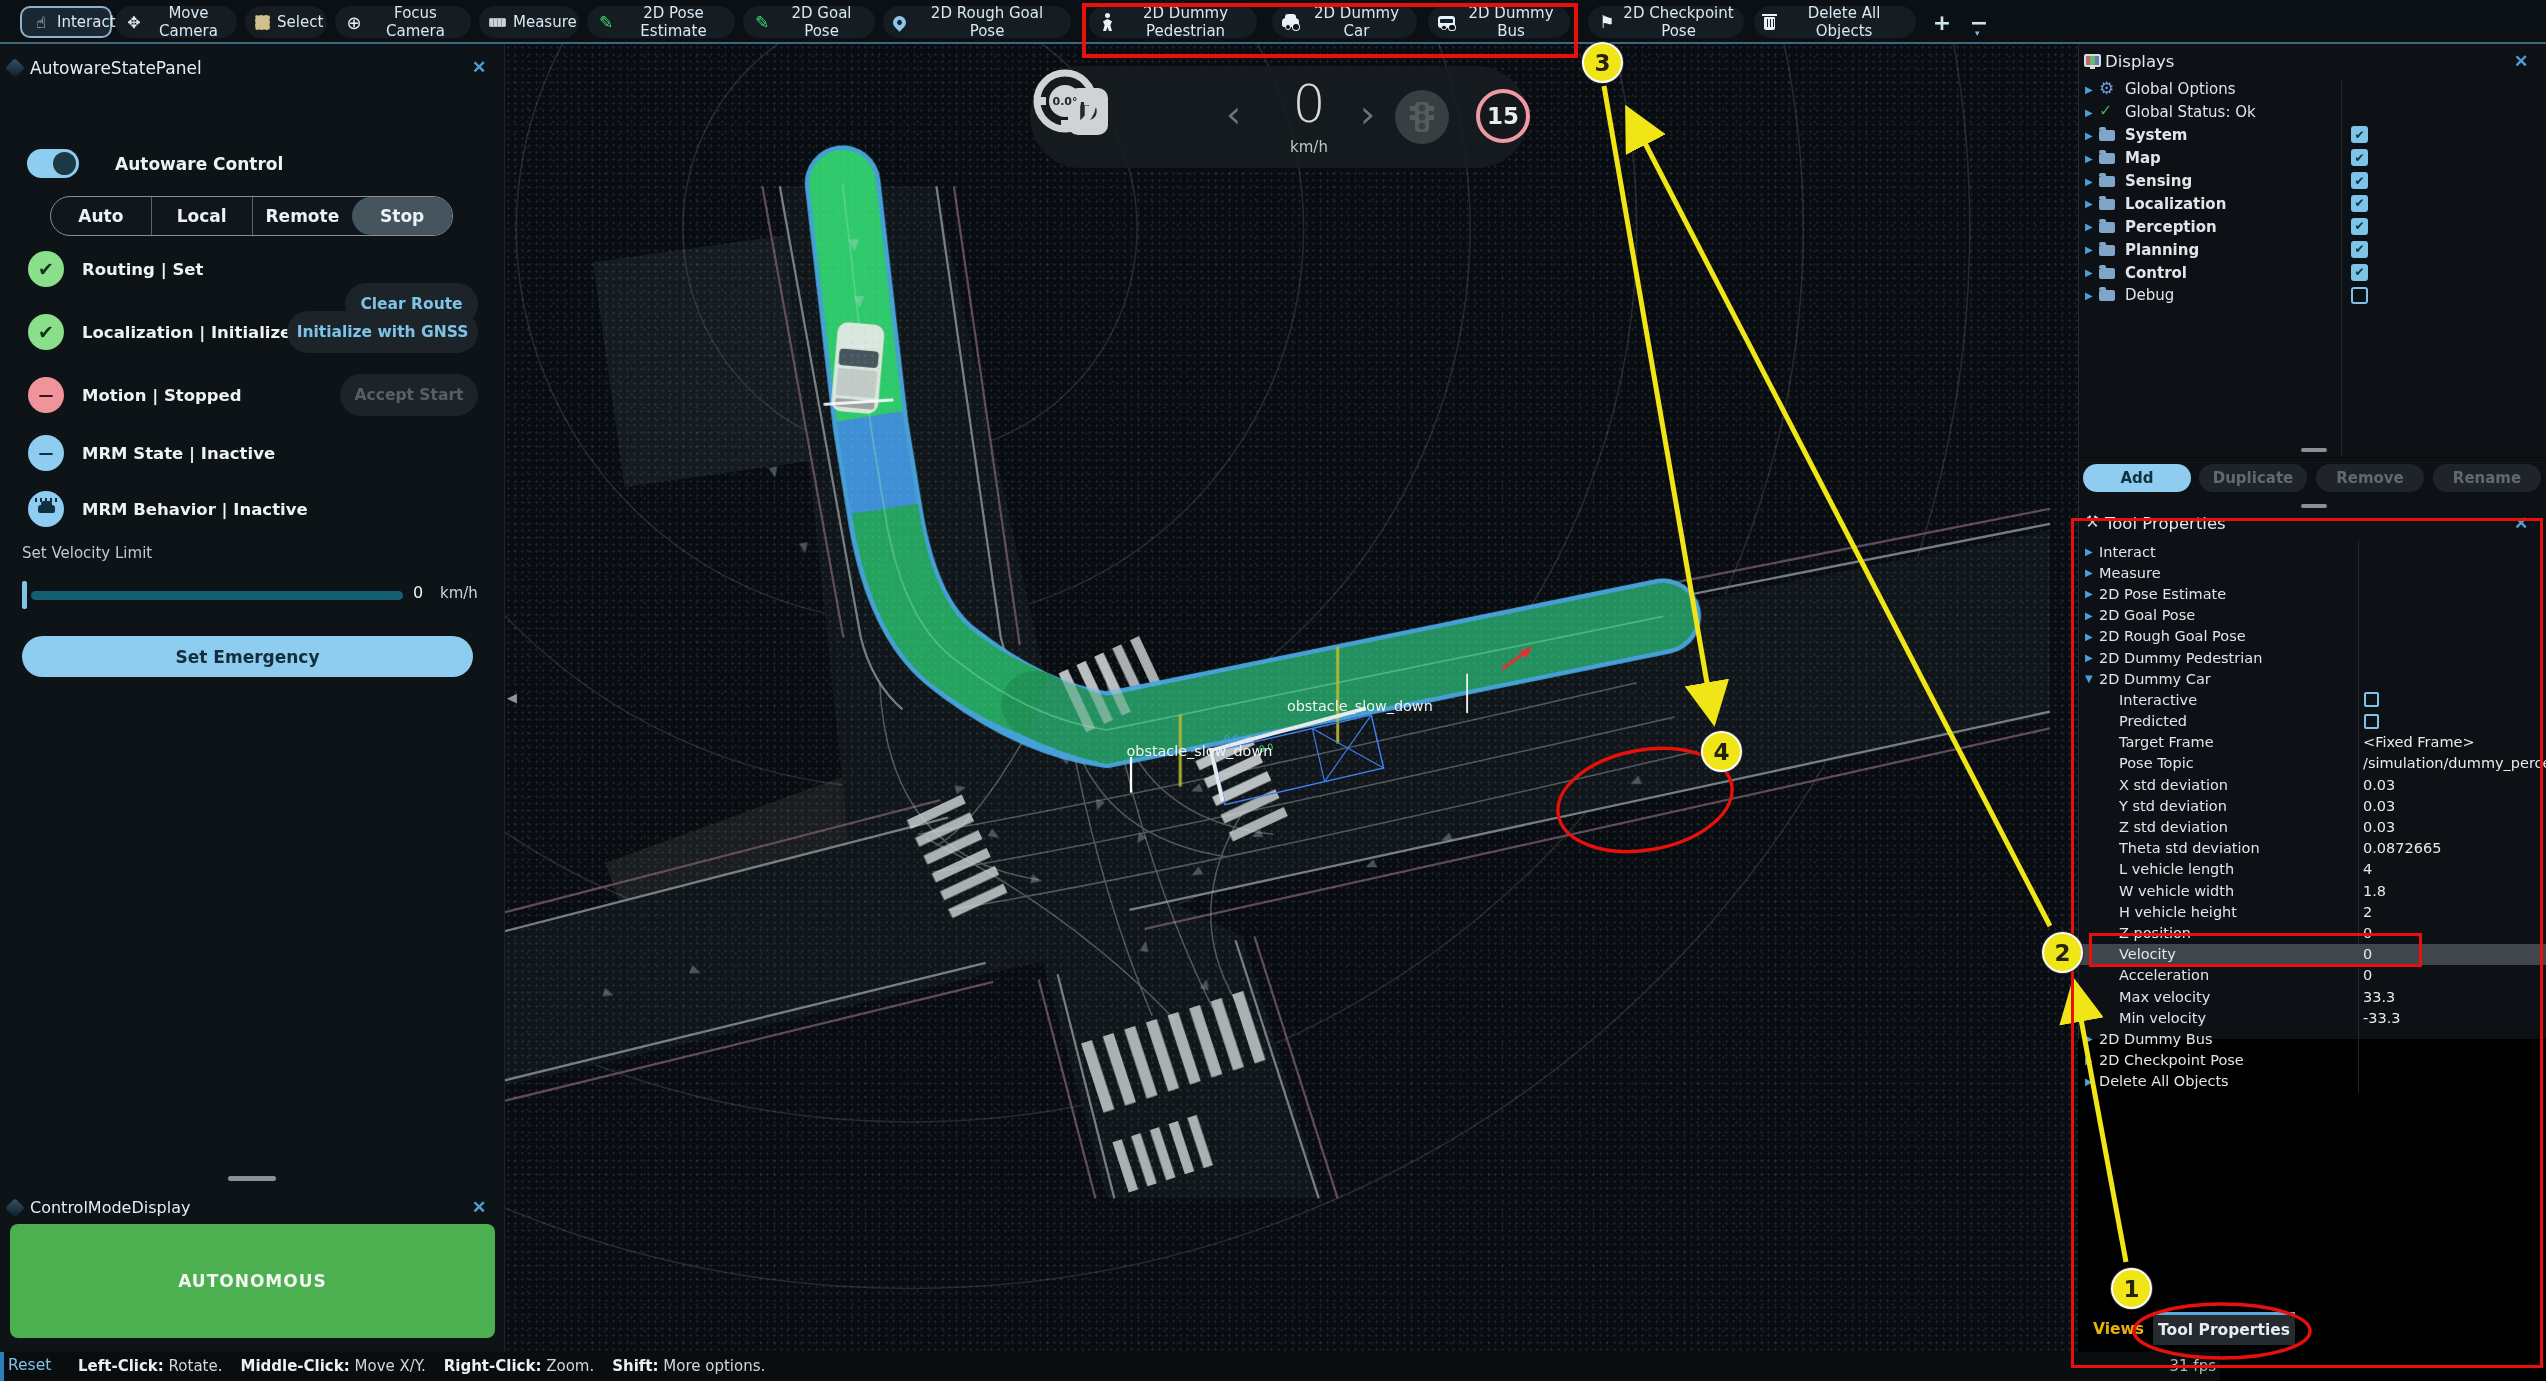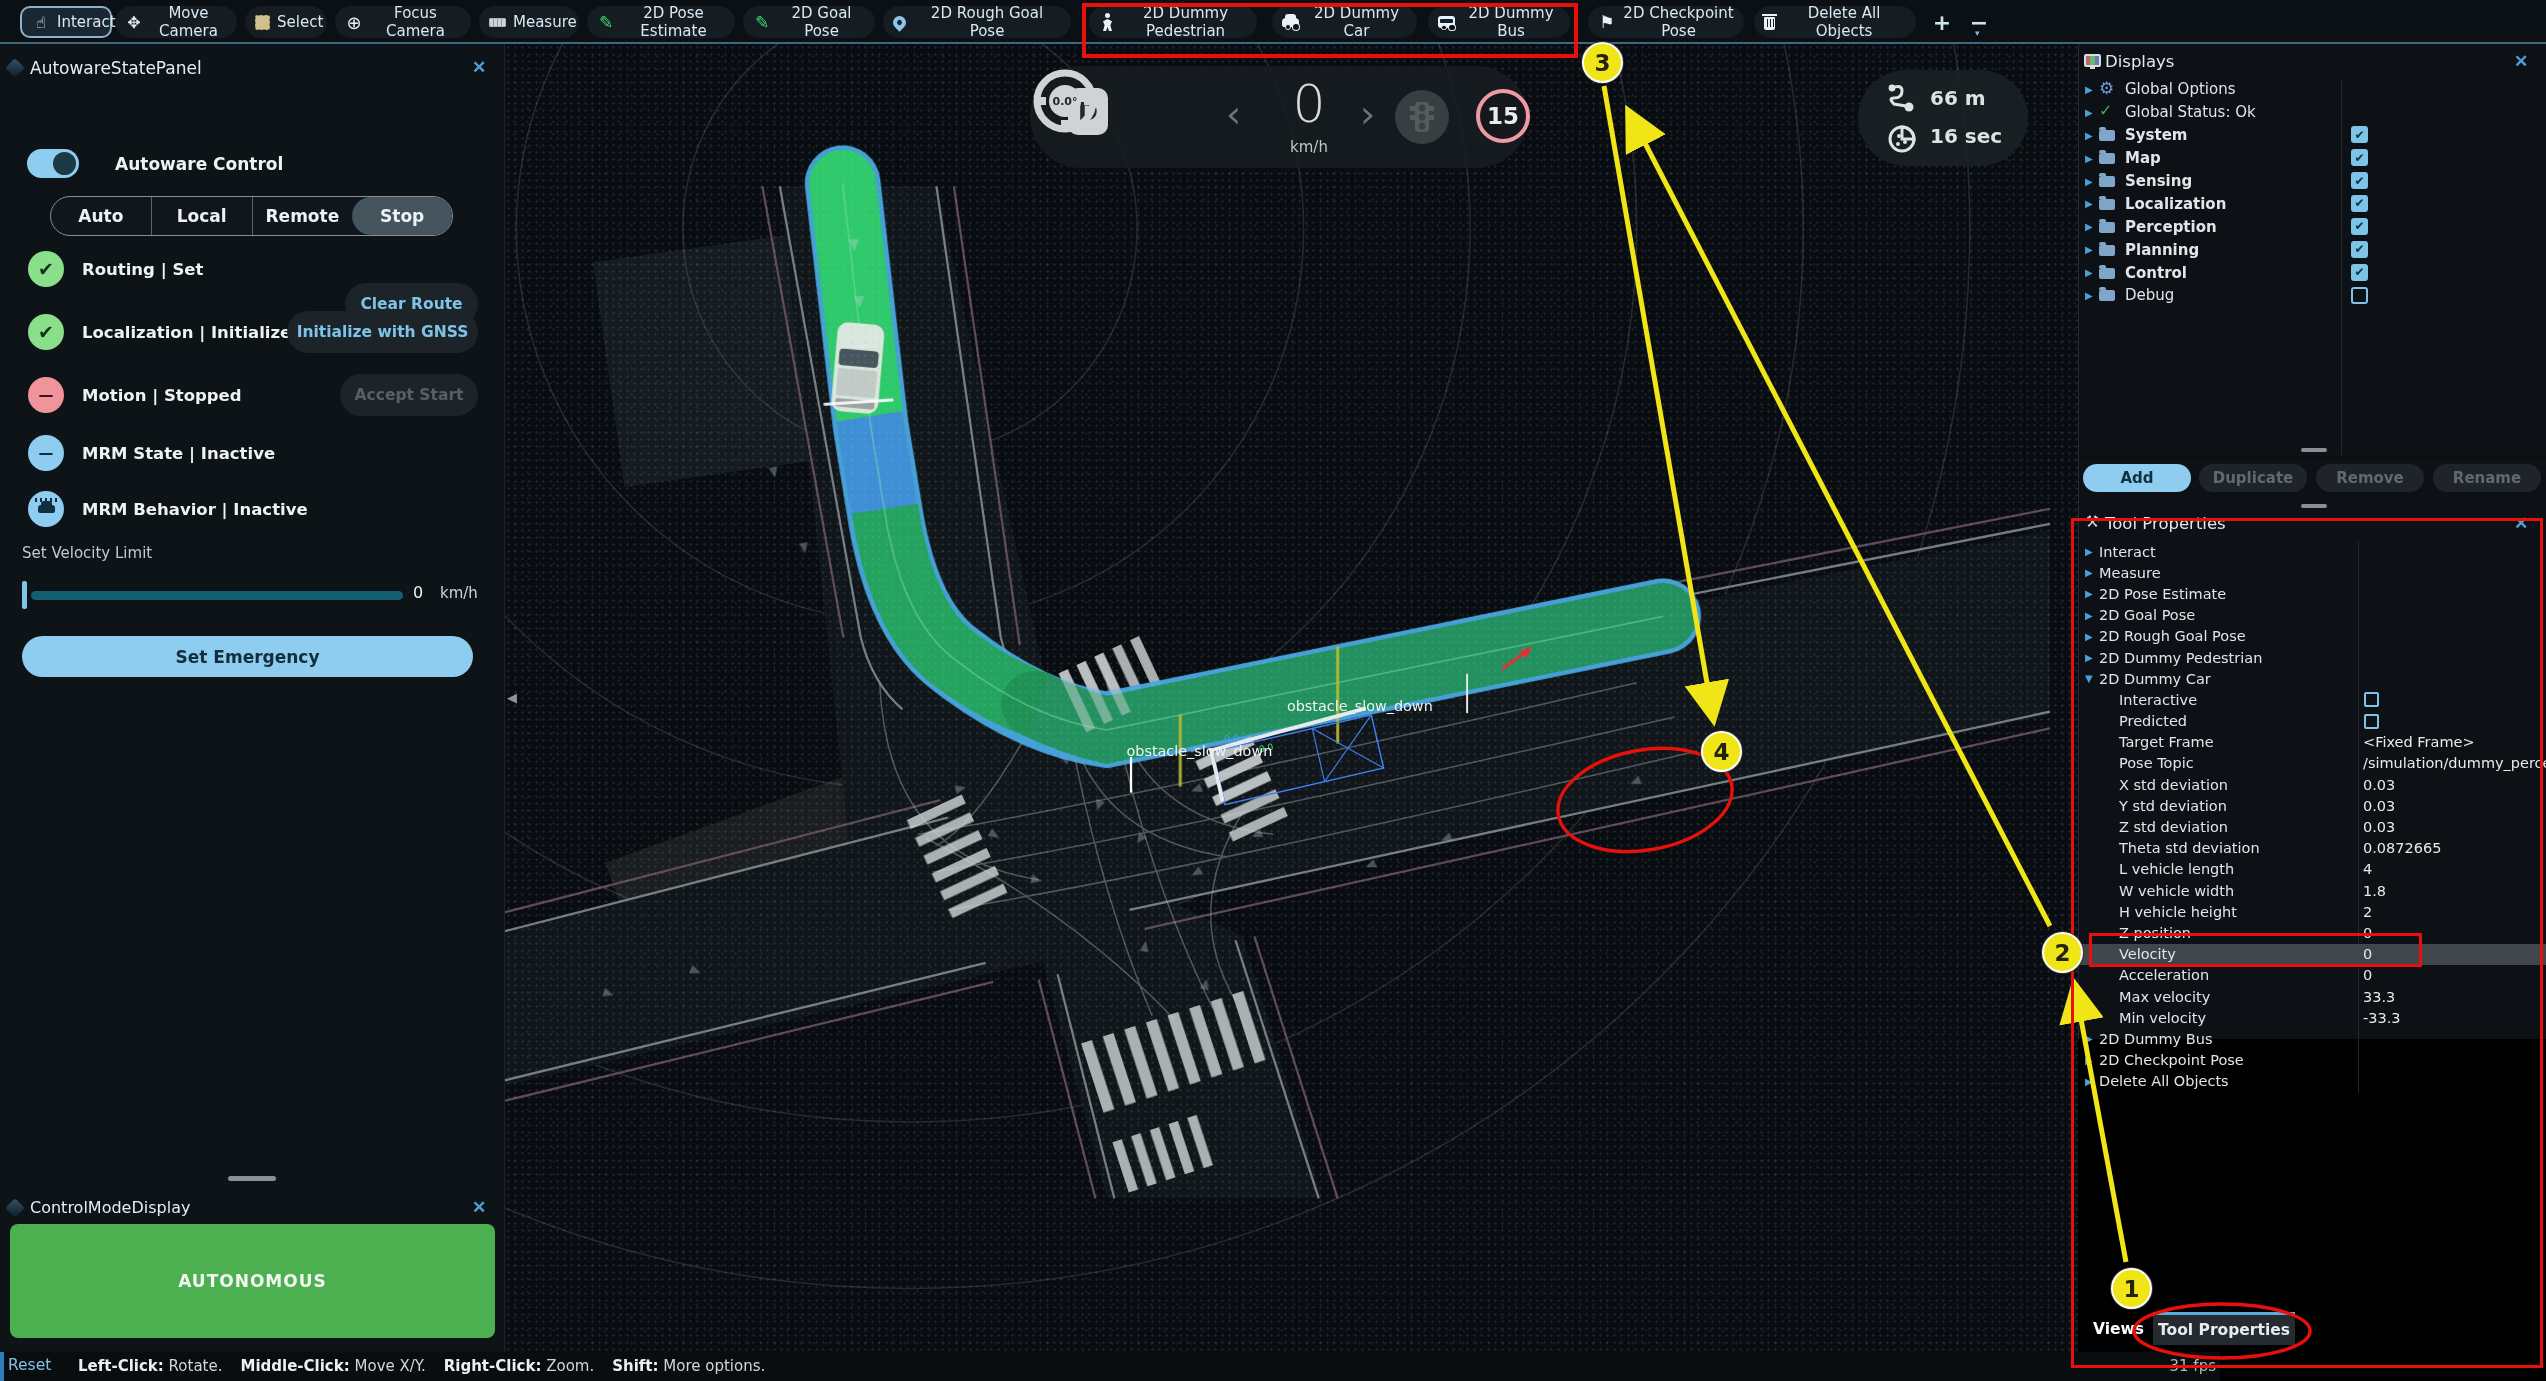--- a/index.html
+++ b/index.html
@@ -186,21 +186,21 @@
 
   #tp-list{position:absolute; left:0; top:497px; width:100%;}
   .tp-row{position:relative; height:21.2px; display:flex; align-items:center; padding-left:6px; font-size:14.5px; cursor:default;}
   .tp-row.hl{background:#40464c;}
   .tp-l{color:#dfe5e9;}
   .tp-l.ind{margin-left:20px;}
   .tp-v{position:absolute; left:284px; color:#e6ebee;}
   .tp-cb{position:absolute; left:285px; top:3px; width:15px; height:15px;}
   .tp-cb.off{border:2px solid #7ec3e8; border-radius:2px;}
   #tabs{position:absolute; left:0; top:1268px; width:100%; height:36px;}
-  #tab-views{position:absolute; left:14px; top:8px; font-weight:bold; font-size:15.5px; color:#ffffff; cursor:pointer;}
+  #tab-views{position:absolute; left:14px; top:8px; font-weight:bold; font-size:15.5px; color:#eab308; cursor:pointer;}
   #tab-tp{position:absolute; left:74px; top:0; width:142px; height:33px; background:#262b30;
           border-top:3px solid #5aabdd; font-weight:bold; font-size:15.5px; color:#e6ecf0;
           display:flex; align-items:center; justify-content:center; cursor:pointer;}
 
   
   #anno{position:absolute; left:0; top:0; width:2546px; height:1381px; pointer-events:none; z-index:60;}
   .red-rect{position:absolute; border:4px solid #e8100a;}
   .num-circle{position:absolute; width:41px; height:41px; border-radius:50%; background:#f0e516;
               border:2px solid #fff; box-shadow:0 0 0 1px #333; color:#23230f; font-weight:bold;
               font-size:23px; display:flex; align-items:center; justify-content:center;}
@@ -541,36 +541,20 @@
         <circle cx="27" cy="36" r="3.4" fill="#3a4043"></circle>
         <rect x="15" y="16" width="5" height="5" fill="#565b5e"></rect>
           <rect x="34" y="16" width="5" height="5" fill="#565b5e"></rect>
         <rect x="15" y="25" width="5" height="5" fill="#565b5e"></rect>
           <rect x="34" y="25" width="5" height="5" fill="#565b5e"></rect>
       </svg>
     </div>
     <div id="limit-circle" data-name="speed-limit-indicator">15</div>
   </div>
 
-  <div id="stats-pill" data-name="route-stats">
-    <svg class="abs" style="left:28px; top:12px;" width="34" height="32" viewBox="0 0 34 32" data-name="route-distance-icon">
-      <path d="M6,6 Q16,2 16,9 Q16,16 8,16 Q2,16 8,22 L20,24" fill="none" stroke="#dde2e4" stroke-width="3" stroke-linecap="round"></path>
-      <circle cx="6" cy="6" r="3.4" fill="#dde2e4"></circle>
-        <circle cx="23" cy="25" r="4.5" fill="#dde2e4"></circle>
-    </svg>
-    <div class="sv" id="rd-val" data-name="route-distance-value">66 m</div>
-    <svg class="abs" style="left:28px; top:52px;" width="32" height="32" viewBox="0 0 32 32" data-name="route-time-icon">
-      <circle cx="16" cy="17" r="12" fill="none" stroke="#dde2e4" stroke-width="3"></circle>
-      <path d="M16,5 A12,12 0 0,1 28,17 L16,17 Z" fill="none" stroke="#dde2e4" stroke-width="3"></path>
-      <circle cx="13" cy="14" r="2" fill="#dde2e4"></circle>
-        <circle cx="19" cy="20" r="2" fill="#dde2e4"></circle>
-      <circle cx="12" cy="22" r="2" fill="#dde2e4"></circle>
-    </svg>
-    <div class="sv" id="rt-val" data-name="route-time-value">16 sec</div>
-  </div>
 </div>
 
 <div id="right-panel" data-name="displays-and-tools-panel">
   <div class="rp-h" style="top:4px;" data-name="displays-header">
     <span class="d-ic ic-screen" data-name="displays-icon"></span>
     <span class="ttl" data-name="displays-title">Displays</span>
     <button class="x-btn" style="top:2px;" data-name="close-icon"></button>
   </div>
   <div class="vline" style="left:262px; top:36px;  height:375px;" data-name="column-divider"></div>
   <div id="dp-list">

